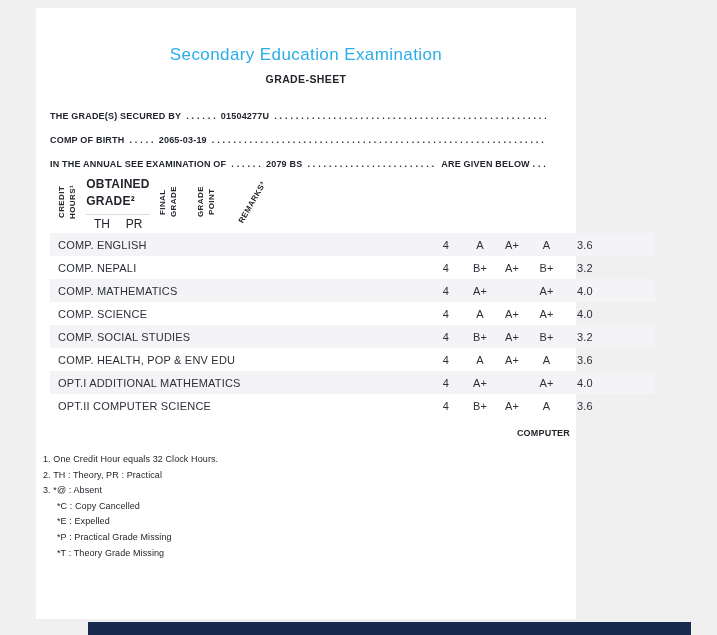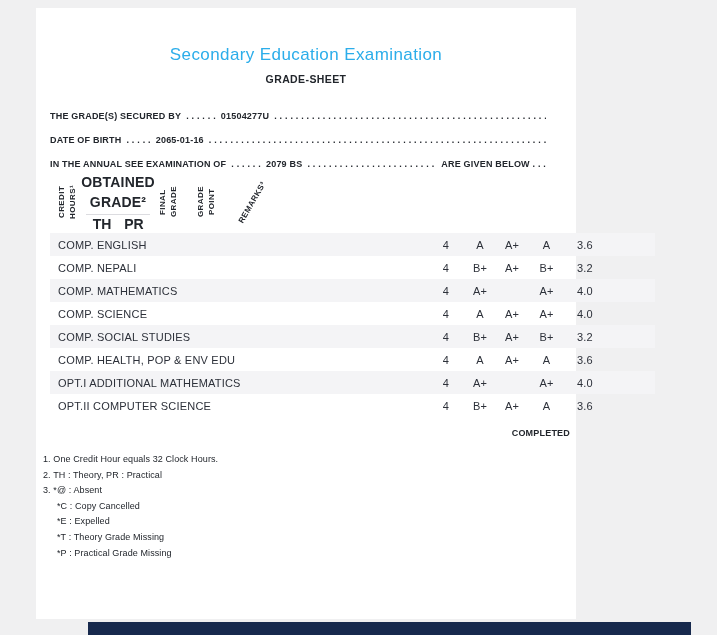--- a/index.html
+++ b/index.html
@@ -52,26 +52,26 @@
     font-size: 8.5px; font-weight: 700; letter-spacing: .3px;
   }
   .vtext {
     writing-mode: vertical-rl; transform: rotate(180deg);
     max-height: 58px; font-size: 8px; font-weight: 700;
     letter-spacing: .4px; line-height: 1.35; text-align: center;
   }
   .obt-group { width: 64px; display: flex; flex-direction: column; }
   .obt-label {
     flex: 1; display: flex; align-items: center; justify-content: center;
-    text-align: center; font-size: 14px; font-weight: 700;
+    font-size: 12px; font-weight: 700;
     line-height: 1.4; padding: 0 8px; letter-spacing: .2px;
   }
   .thpr {
     display: flex; height: 19px; align-items: center;
-    border-top: 1px solid #dcdce0; font-size: 14px; font-weight: 700;
+    border-top: 1px solid #dcdce0; font-size: 12px; font-weight: 400;
   }
   .thpr span { width: 32px; text-align: center; }
   .diag {
     transform: rotate(-60deg); font-size: 8px; font-weight: 700;
     white-space: nowrap; letter-spacing: .4px;
   }
 
   .trow {
     display: flex; height: 23px; align-items: center;
     font-size: 11px; color: #2c3039; letter-spacing: .2px; justify-content: space-between;
@@ -107,23 +107,23 @@
   <h2 class="subtitle">GRADE-SHEET</h2>
 
   <div class="info">
     <div class="info-line">
       <span class="info-label">THE GRADE(S) SECURED BY</span>
       <span class="info-gap">. . . . . .</span>
       <span class="info-value">01504277U</span>
       <span class="info-trail">. . . . . . . . . . . . . . . . . . . . . . . . . . . . . . . . . . . . . . . . . . . . . . . . . . . . . . . . . . . . . . . . . . . . . . . . . . . . . . . . . . . . . . . . . . . . . . . . . . . .</span>
     </div>
     <div class="info-line">
-      <span class="info-label">DATE OF BIRTH</span>
+      <span class="info-label">COMP OF BIRTH</span>
       <span class="info-gap">. . . . .</span>
-      <span class="info-value">2065-01-16</span>
+      <span class="info-value">2065-03-19</span>
       <span class="info-trail">. . . . . . . . . . . . . . . . . . . . . . . . . . . . . . . . . . . . . . . . . . . . . . . . . . . . . . . . . . . . . . . . . . . . . . . . . . . . . . . . . . . . . . . . . . . . . . . . . . . .</span>
     </div>
     <div class="info-line">
       <span class="info-label">IN THE ANNUAL SEE EXAMINATION OF</span>
       <span class="info-gap">. . . . . .</span>
       <span class="info-value">2079 BS</span>
       <span class="info-trail">. . . . . . . . . . . . . . . . . . . . . . . . . . . . . . . . . . . . . . . . . . . . . . . . . . . . . . . . . . . . . . . . . . . . . . . . . . . . . . . . . . . . . . . . . . . . . . . . . . . .</span>
       <span class="info-suffix">ARE GIVEN BELOW . . .</span>
     </div>
   </div>
@@ -221,28 +221,28 @@
         <div class="cell w-th">B+</div>
         <div class="cell w-pr">A+</div>
         <div class="cell w-final">A</div>
         <div class="cell w-gp">3.6</div>
         <div class="cell w-remarks"></div>
       </div>
     </div>
   </div>
 
   <div class="summary">
-    <div class="completed-line">COMPLETED</div>
+    <div class="completed-line">COMPUTER</div>
   </div>
 
   <div class="footnotes">
     <div class="fn">1. One Credit Hour equals 32 Clock Hours.</div>
     <div class="fn">2. TH : Theory, PR : Practical</div>
     <div class="fn">3. *@ : Absent</div>
     <div class="fn indent">*C : Copy Cancelled</div>
     <div class="fn indent">*E : Expelled</div>
+    <div class="fn indent">*P : Practical Grade Missing</div>
     <div class="fn indent">*T : Theory Grade Missing</div>
-    <div class="fn indent">*P : Practical Grade Missing</div>
   </div>
 
 </div>
 
 <div class="footer-bar"></div>
 
 </body></html>

